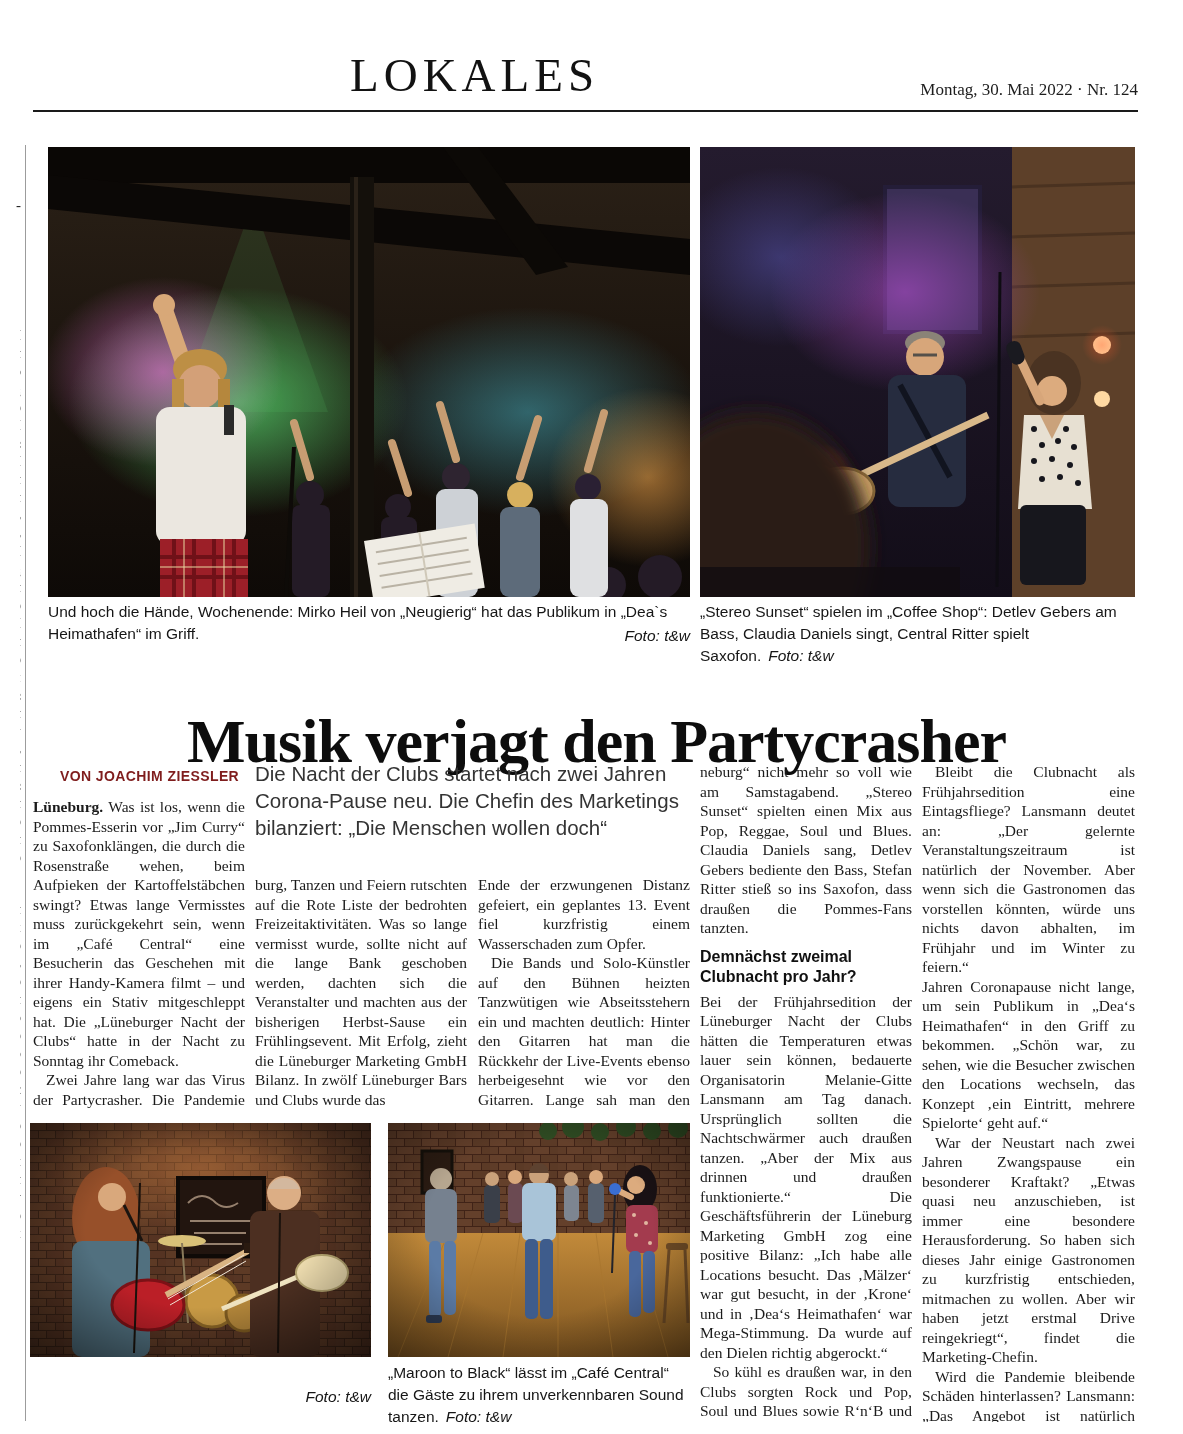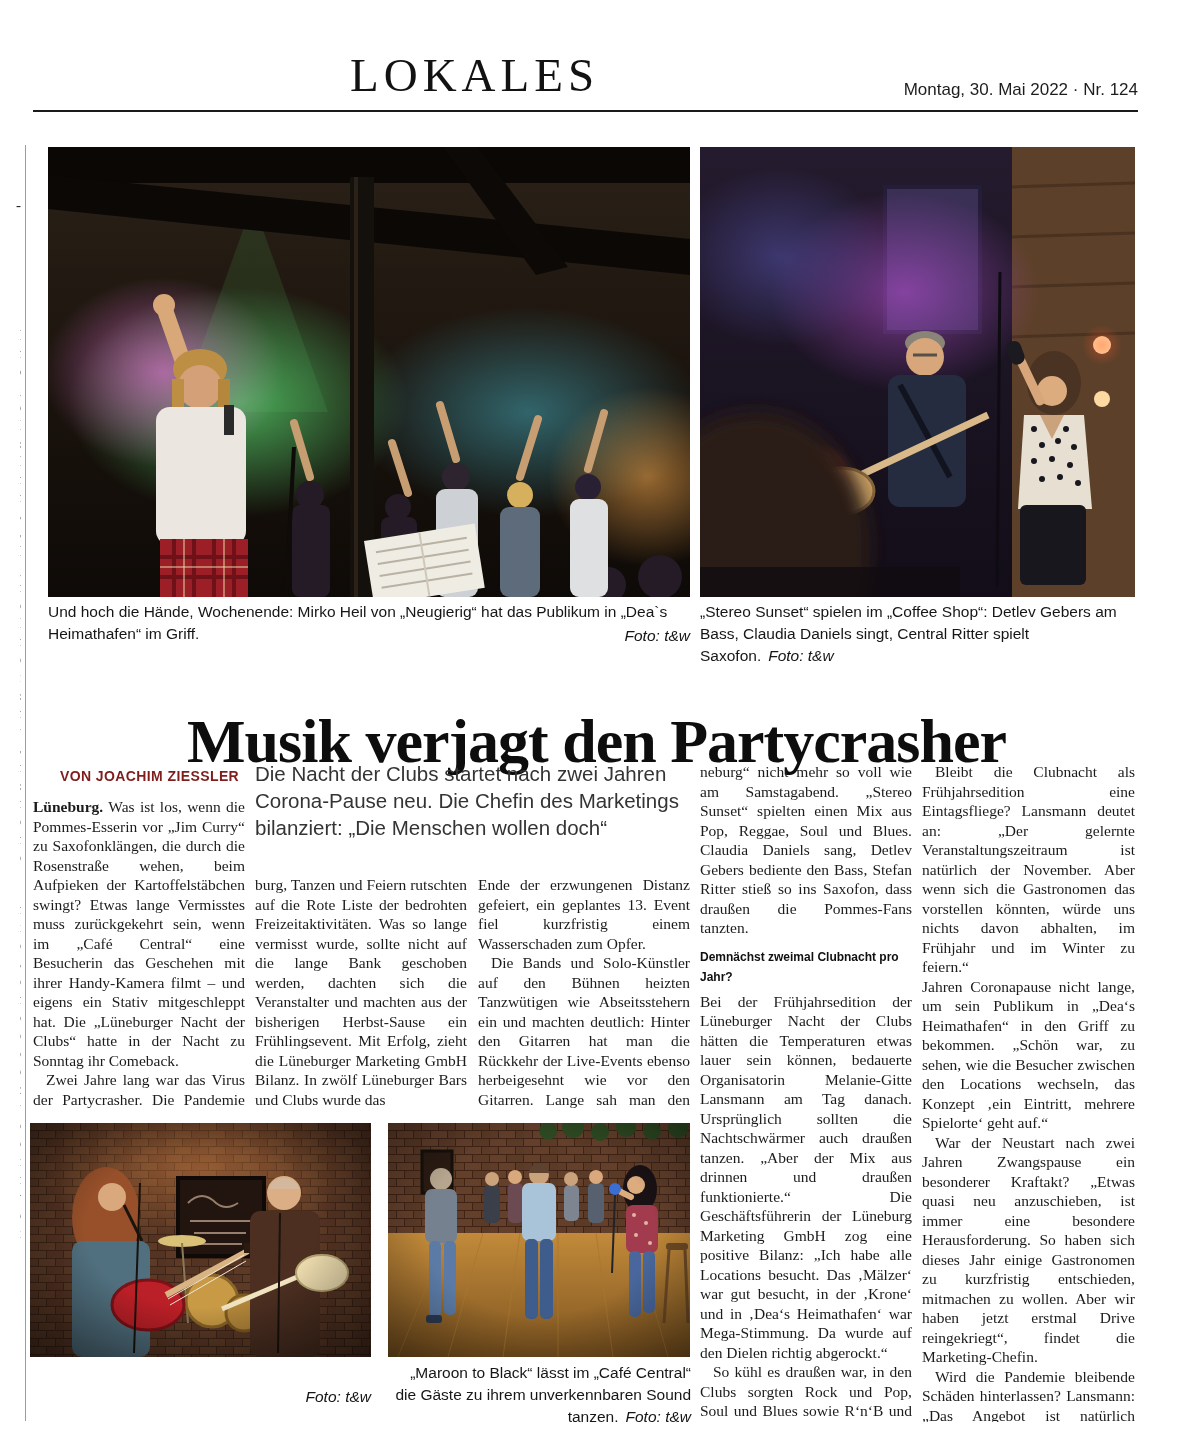--- a/index.html
+++ b/index.html
@@ -11,38 +11,38 @@
                 font-size:15px;color:#222;overflow:hidden;}
   .margin-dash{height:18px;line-height:18px;margin-bottom:112px;}
   .frag-block div{height:18px;line-height:18px;padding-left:20px;}
   .frag-gap{height:34px;}
   .left-rule{position:absolute;left:25px;top:145px;width:1px;height:1276px;background:#9c9c9c;}
 
   
   .section-title{position:absolute;left:350px;top:48px;width:240px;text-align:center;
                  font-family:"Liberation Serif",serif;font-size:47px;font-weight:500;
                  letter-spacing:5px;color:#121212;}
-  .date-line{position:absolute;right:45px;top:80px;font-family:Liberation Sans, sans-serif;
+  .date-line{position:absolute;right:45px;top:80px;font-family:Liberation Serif, serif;
              font-size:17px;color:#1d1d1d;}
   .header-rule{position:absolute;left:33px;top:110px;width:1105px;height:2px;background:#1a1a1a;}
 
   
   .photo{position:absolute;overflow:hidden;background:#1c150f;}
   .photo svg{display:block;}
   #photo-top-left{left:48px;top:147px;width:642px;height:450px;}
   #photo-top-right{left:700px;top:147px;width:435px;height:450px;}
   #photo-bottom-left{left:30px;top:1123px;width:341px;height:234px;}
   #photo-bottom-middle{left:388px;top:1123px;width:302px;height:234px;}
 
   .caption{position:absolute;font-family:"Liberation Sans",sans-serif;font-size:15.5px;
            line-height:22px;color:#161616;}
   #caption-top-left{left:48px;top:601px;width:642px;height:46px;}
   #caption-top-right{left:700px;top:601px;width:436px;height:46px;}
   #caption-bottom-left{left:30px;top:1362px;width:341px;height:46px;}
-  #caption-bottom-middle{left:388px;top:1362px;width:303px;height:46px;text-align:right;}
+  #caption-bottom-middle{left:388px;top:1362px;width:303px;height:46px;}
   .credit-abs{position:absolute;right:0;bottom:0;font-style:italic;background:#fff;padding-left:10px;}
   .credit-inline{font-style:italic;margin-left:7px;}
 
   
   .headline{position:absolute;left:55px;top:664px;width:1083px;text-align:center;
             font-family:"Liberation Serif",serif;font-size:62px;font-weight:700;
             letter-spacing:-1px;color:#0d0d0d;white-space:nowrap;}
   .byline{position:absolute;left:60px;top:768px;font-family:"Liberation Sans",sans-serif;
           font-size:14px;font-weight:700;letter-spacing:.4px;color:#7f1d1d;}
   .standfirst{position:absolute;left:255px;top:760px;width:435px;text-align:left;
@@ -52,21 +52,21 @@
   .col{position:absolute;width:212px;font-size:15.5px;line-height:19.5px;
        text-align:justify;overflow:hidden;}
   #col1{left:33px;top:797px;height:314px;}
   #col2{left:255px;top:875px;height:236px;}
   #col3{left:478px;top:875px;height:236px;}
   #col4{left:700px;top:762px;height:660px;}
   #col5{left:922px;top:762px;width:213px;height:660px;}
   .para{margin:0;}
   .ind{text-indent:13px;}
   .lead-in{font-weight:700;}
-  .subhead{font-family:"Liberation Sans",sans-serif;font-weight:700;font-size:12px;
+  .subhead{font-family:"Liberation Sans",sans-serif;font-weight:700;font-size:16px;
            line-height:20px;text-align:left;margin:9px 0 5px 0;color:#101010;}
 </style>
 </head>
 <body>
 
 <div class="page">
 
   <div class="margin-strip">
     <div class="margin-dash">-</div>
     <div class="frag-block">

